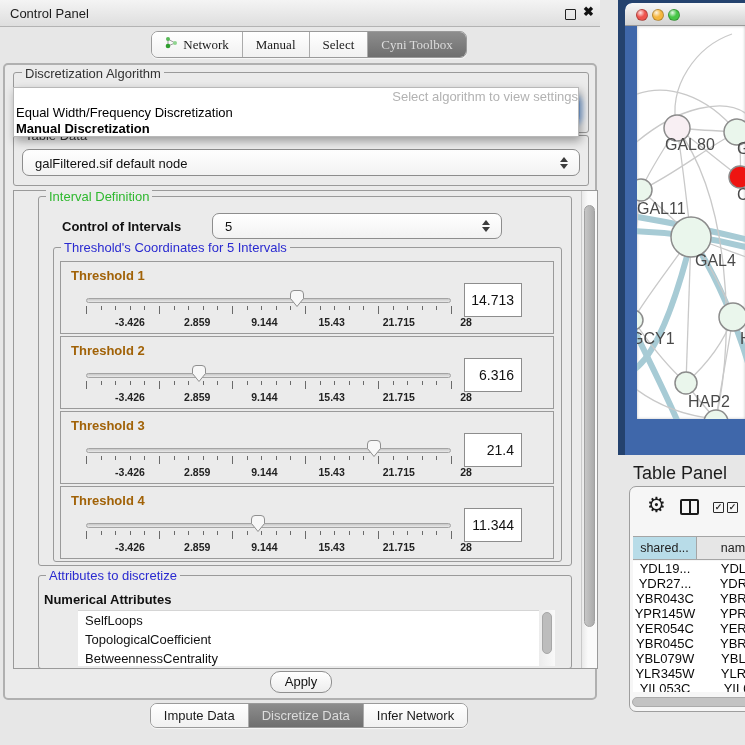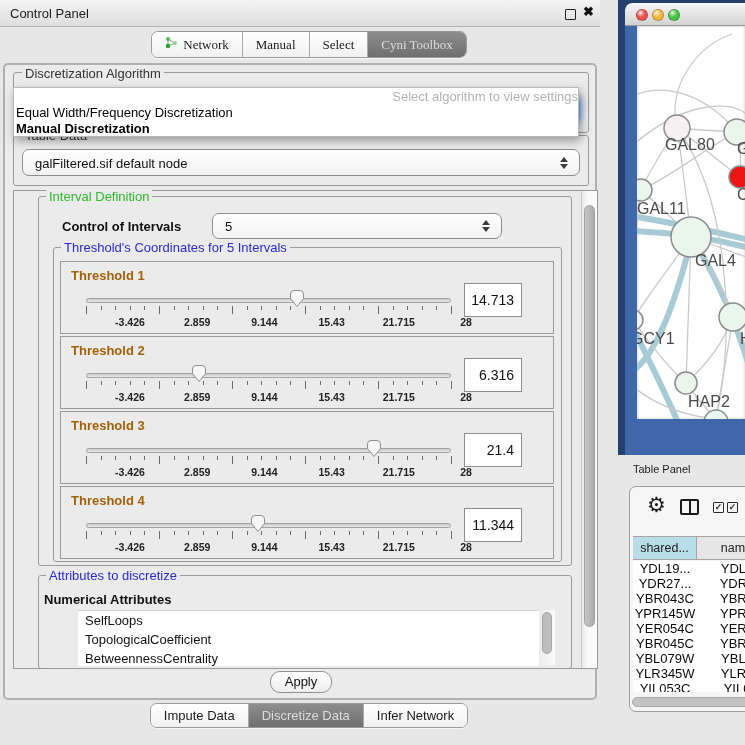--- a/index.html
+++ b/index.html
@@ -102,21 +102,21 @@
   .tl{position:absolute;top:5.5px;width:12px;height:12px;border-radius:50%;border:1px solid rgba(0,0,0,.25);
     background-image:radial-gradient(circle at 35% 28%,rgba(255,255,255,.85),rgba(255,255,255,0) 45%);}
   .nw-canvas{position:absolute;left:12px;top:23px;width:108px;height:393px;background:#ffffff;
     box-shadow:inset 0 0 3px rgba(0,0,0,.25);}
   .edge-gray{fill:none;stroke:#c9c9c9;stroke-width:1.3;}
   .edge-teal{fill:none;stroke:#a7cbd5;stroke-width:6;stroke-linecap:round;}
   #net-svg text{font-family:"Liberation Sans",sans-serif;font-size:16px;fill:#4a4a4a;}
 
   
   #table-panel{position:absolute;left:600px;top:455px;width:145px;height:290px;background:#e7e7e7;}
-  .tp-title{position:absolute;left:33px;top:8px;font-size:11px;color:#1c1c1c;}
+  .tp-title{position:absolute;left:33px;top:8px;font-size:18px;color:#1c1c1c;}
   .tp-box{position:absolute;left:29px;top:31px;width:130px;height:226px;background:#f6f6f6;
     border:1px solid #9e9e9e;border-radius:7px;}
   .gear{position:absolute;left:17px;top:6px;font-size:21px;color:#1a1a1a;line-height:24px;}
   .split-ic{position:absolute;left:50px;top:12px;width:19px;height:16px;border:2px solid #1a1a1a;border-radius:2px;}
   .split-ic:before{content:"";position:absolute;left:6.5px;top:0;width:2px;height:12px;background:#1a1a1a;}
   .chk{position:absolute;top:15px;width:11px;height:11px;border:1.6px solid #2a2a2a;border-radius:1px;
     font-size:9px;line-height:8px;text-align:center;color:#2a2a2a;font-weight:bold;}
   .thead{position:absolute;left:3px;top:49px;width:150px;height:24px;border-top:1px solid #a5a5a5;border-bottom:1px solid #a5a5a5;display:flex;}
   .th{height:100%;font-size:12.5px;color:#222;text-align:center;line-height:22px;border-right:1px solid #a5a5a5;overflow:hidden;}
   .th.hl{background:#b8dce8;}

